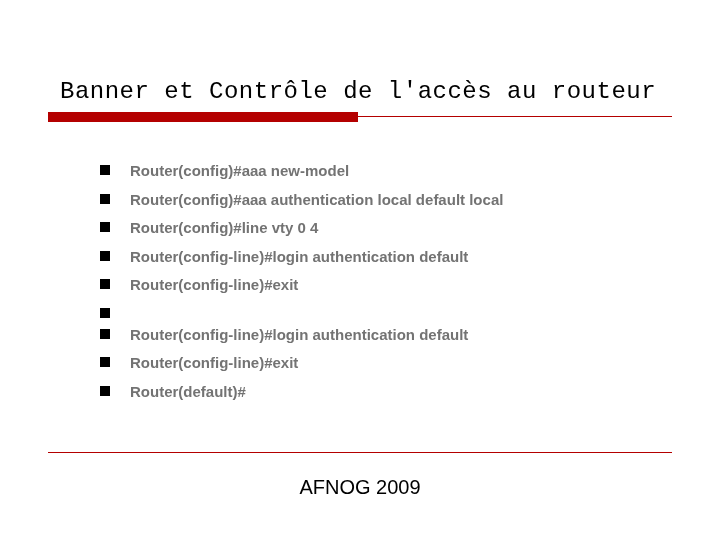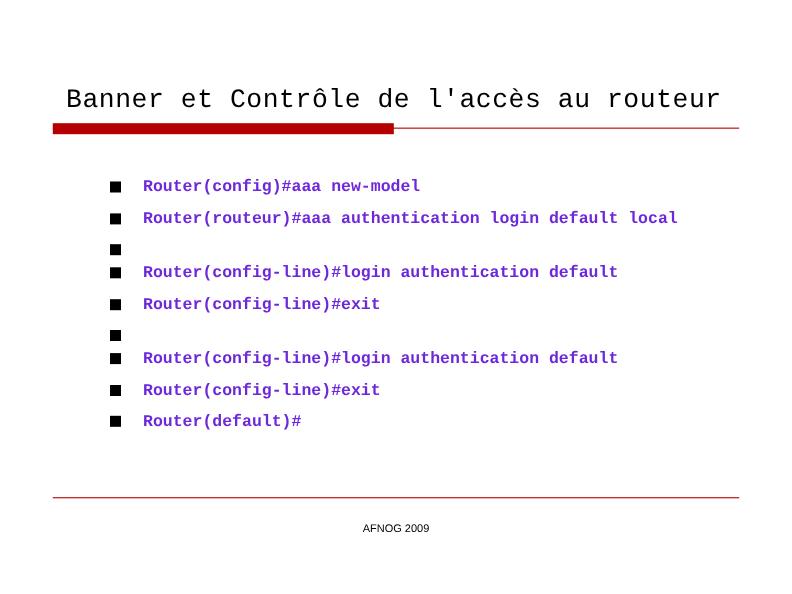--- a/index.html
+++ b/index.html
@@ -56,67 +56,68 @@
   }
   .bullet {
     width: 10px;
     height: 10px;
     background: #000;
     flex: 0 0 10px;
     margin-top: 5px;
     margin-right: 20px;
   }
   .cmd {
-    font-family: Liberation Mono, monospace;
+    font-family: Liberation Sans, sans-serif;
     font-weight: bold;
     font-size: 15px;
     line-height: 1.5;
-    color: #6d28d9;
+    color: #737373;
     white-space: pre-wrap;
   }
   .bottomline {
     position: absolute;
     left: 48px;
     right: 48px;
     top: 452px;
     height: 0;
     border-top: 1px solid #b40000;
   }
   .footer {
     position: absolute;
     left: 0;
     right: 0;
     top: 476px;
     text-align: center;
     font-family: Arial, Helvetica, sans-serif;
-    font-size: 10px;
+    font-size: 20px;
     color: #000;
   }
 </style>
 </head>
 <body>
 
 <div class="slide">
 
   <div class="title">Banner et Contrôle de l'accès au routeur</div>
 
   <div class="redbar"></div>
   <div class="thinline"></div>
 
   <div class="content">
     <div class="item">
       <div class="bullet"></div>
       <div class="cmd">Router(config)#aaa new-model</div>
     </div>
     <div class="item">
       <div class="bullet"></div>
-      <div class="cmd">Router(routeur)#aaa authentication login default local</div>
+      <div class="cmd">Router(config)#aaa authentication local default local</div>
     </div>
     <div class="item">
       <div class="bullet"></div>
+      <div class="cmd">Router(config)#line vty 0 4</div>
     </div>
     <div class="item">
       <div class="bullet"></div>
       <div class="cmd">Router(config-line)#login authentication default</div>
     </div>
     <div class="item">
       <div class="bullet"></div>
       <div class="cmd">Router(config-line)#exit</div>
     </div>
     <div class="item">

